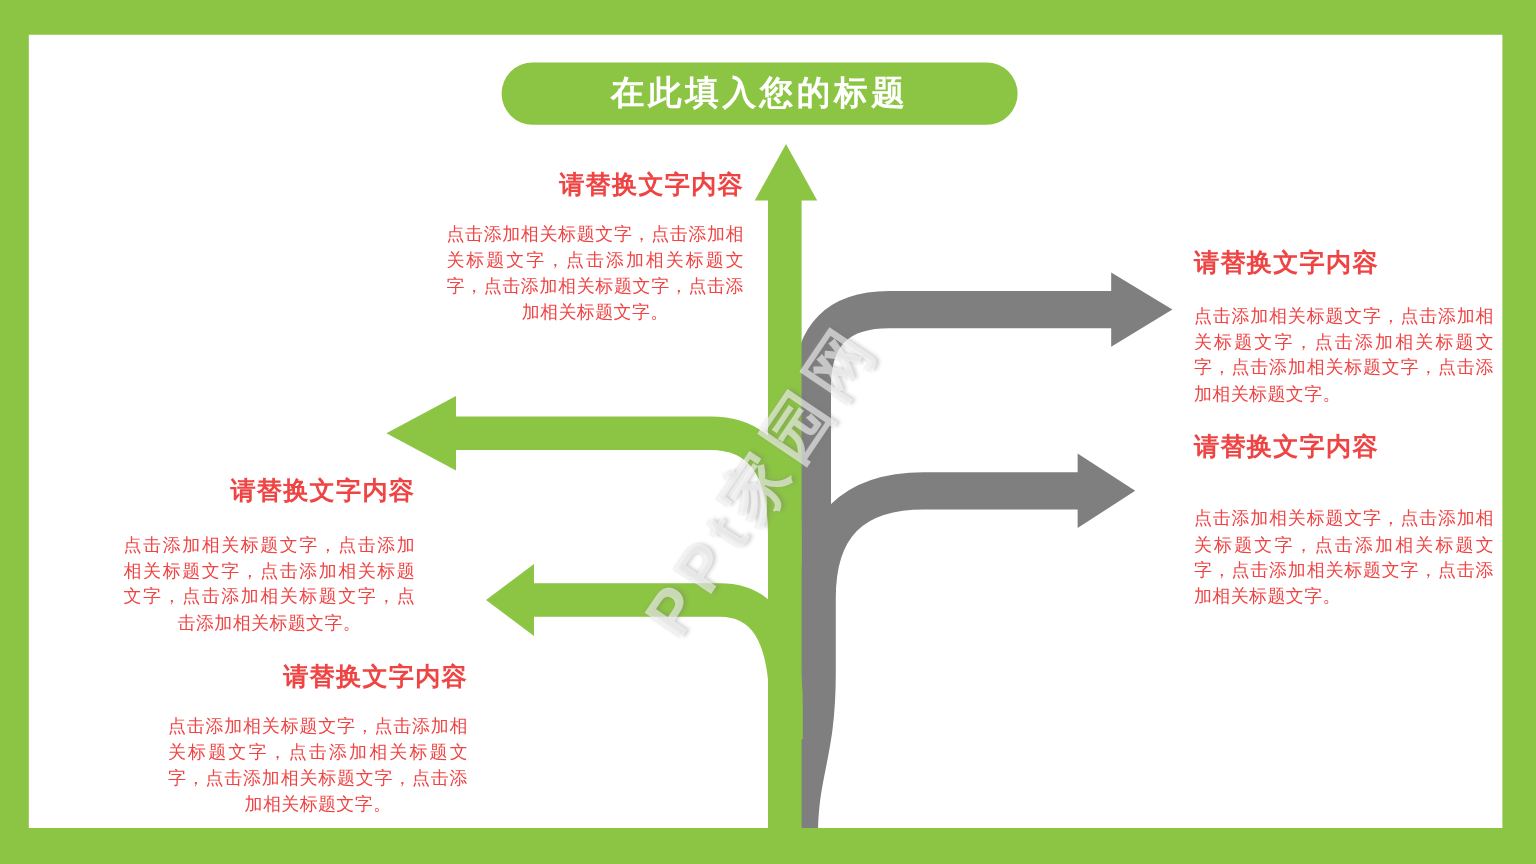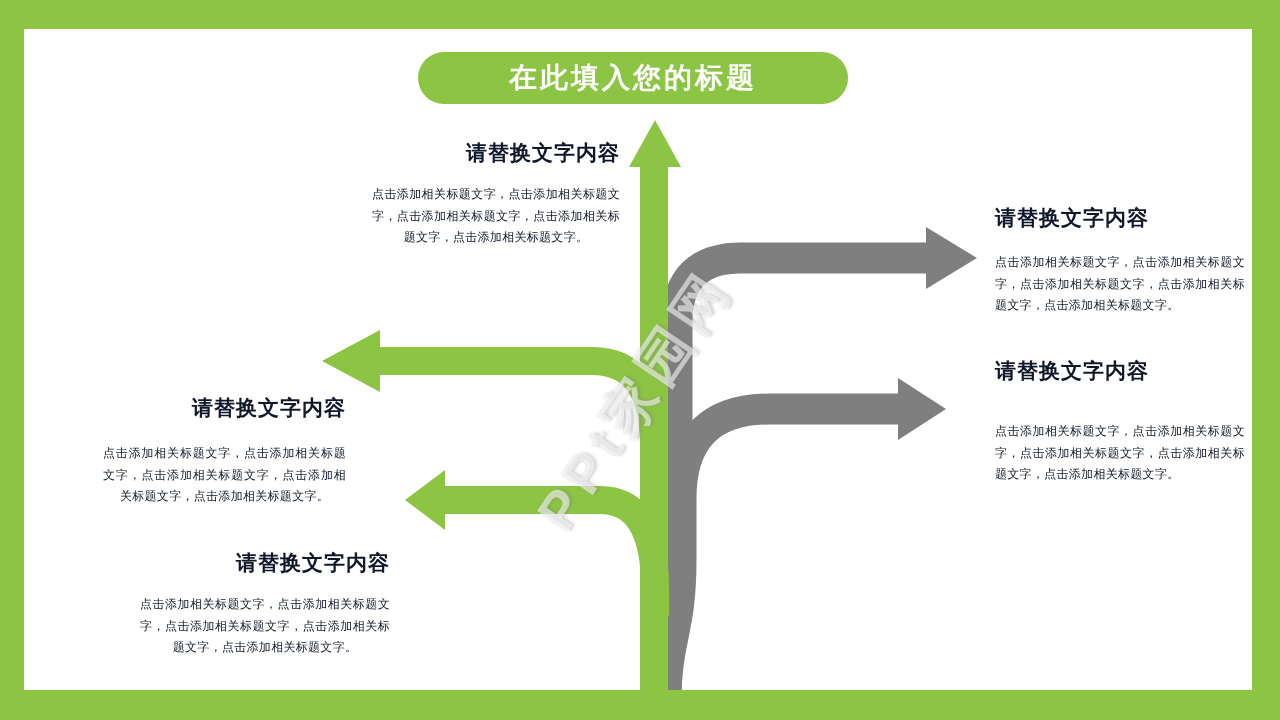--- a/index.html
+++ b/index.html
@@ -11,26 +11,26 @@
     position:absolute;inset:0;border-style:solid;border-color:#8CC444;
     border-width:29px 28px 30px 24px;pointer-events:none;z-index:4;
   }
   .pipes{position:absolute;left:0;top:0;z-index:1;}
   .title-pill{
     position:absolute;left:418px;top:52px;width:430px;height:52px;
     background:#8CC444;border-radius:26px;z-index:2;
     color:#ffffff;font-size:28px;font-weight:bold;letter-spacing:3px;
     text-align:center;line-height:52px;
   }
-  .block{position:absolute;z-index:2;color:#0f172a;font-family:Liberation Mono, monospace;}
+  .block{position:absolute;z-index:2;color:#ef4444;}
   .block .heading{
     font-size:21px;font-weight:bold;letter-spacing:1px;line-height:24px;
   }
   .block .body{
-    font-size:12px;line-height:21.5px;letter-spacing:0.3px;margin-top:18px;
+    font-size:15px;line-height:21.5px;letter-spacing:0.3px;margin-top:18px;
     text-align:justify;word-break:break-all;
   }
   .blk-top{left:372px;top:143px;width:248px;}
   .blk-top .heading{text-align:right;}
   .blk-top .body{text-align-last:center;}
   .blk-r1{left:995px;top:208px;width:250px;}
   .blk-r1 .heading{text-align:left;}
   .blk-r1 .body{text-align-last:left;margin-top:21px;}
   .blk-r2{left:995px;top:361px;width:250px;}
   .blk-r2 .heading{text-align:left;}

